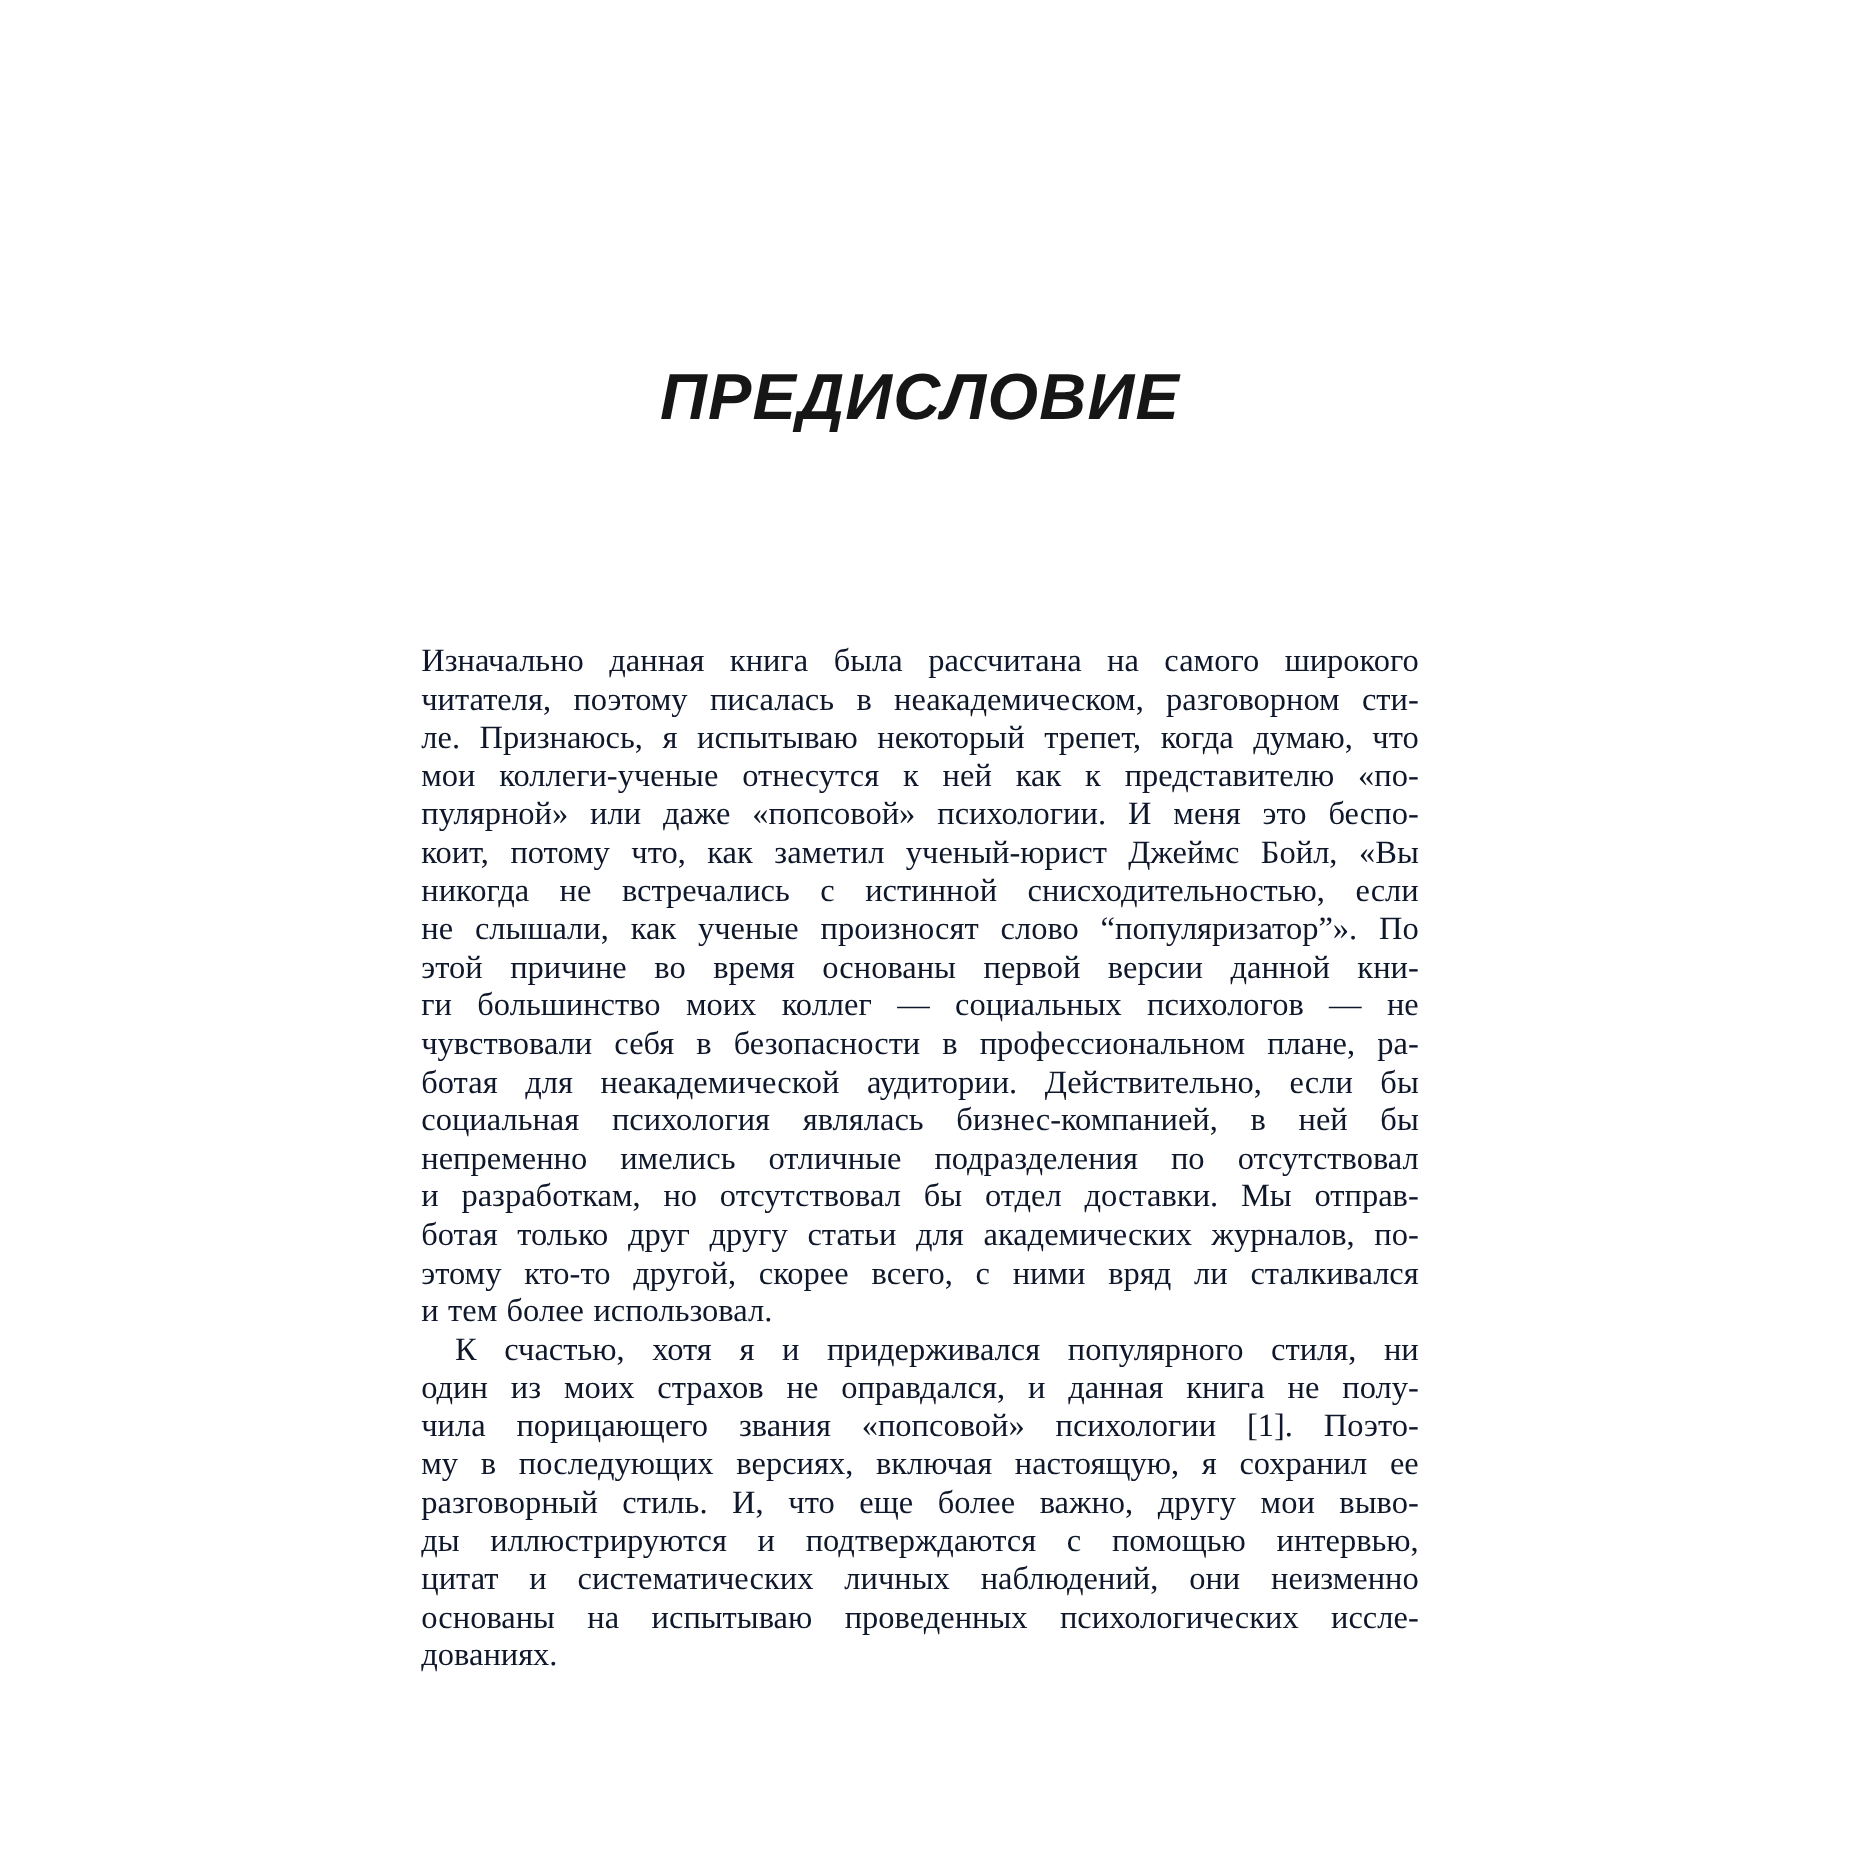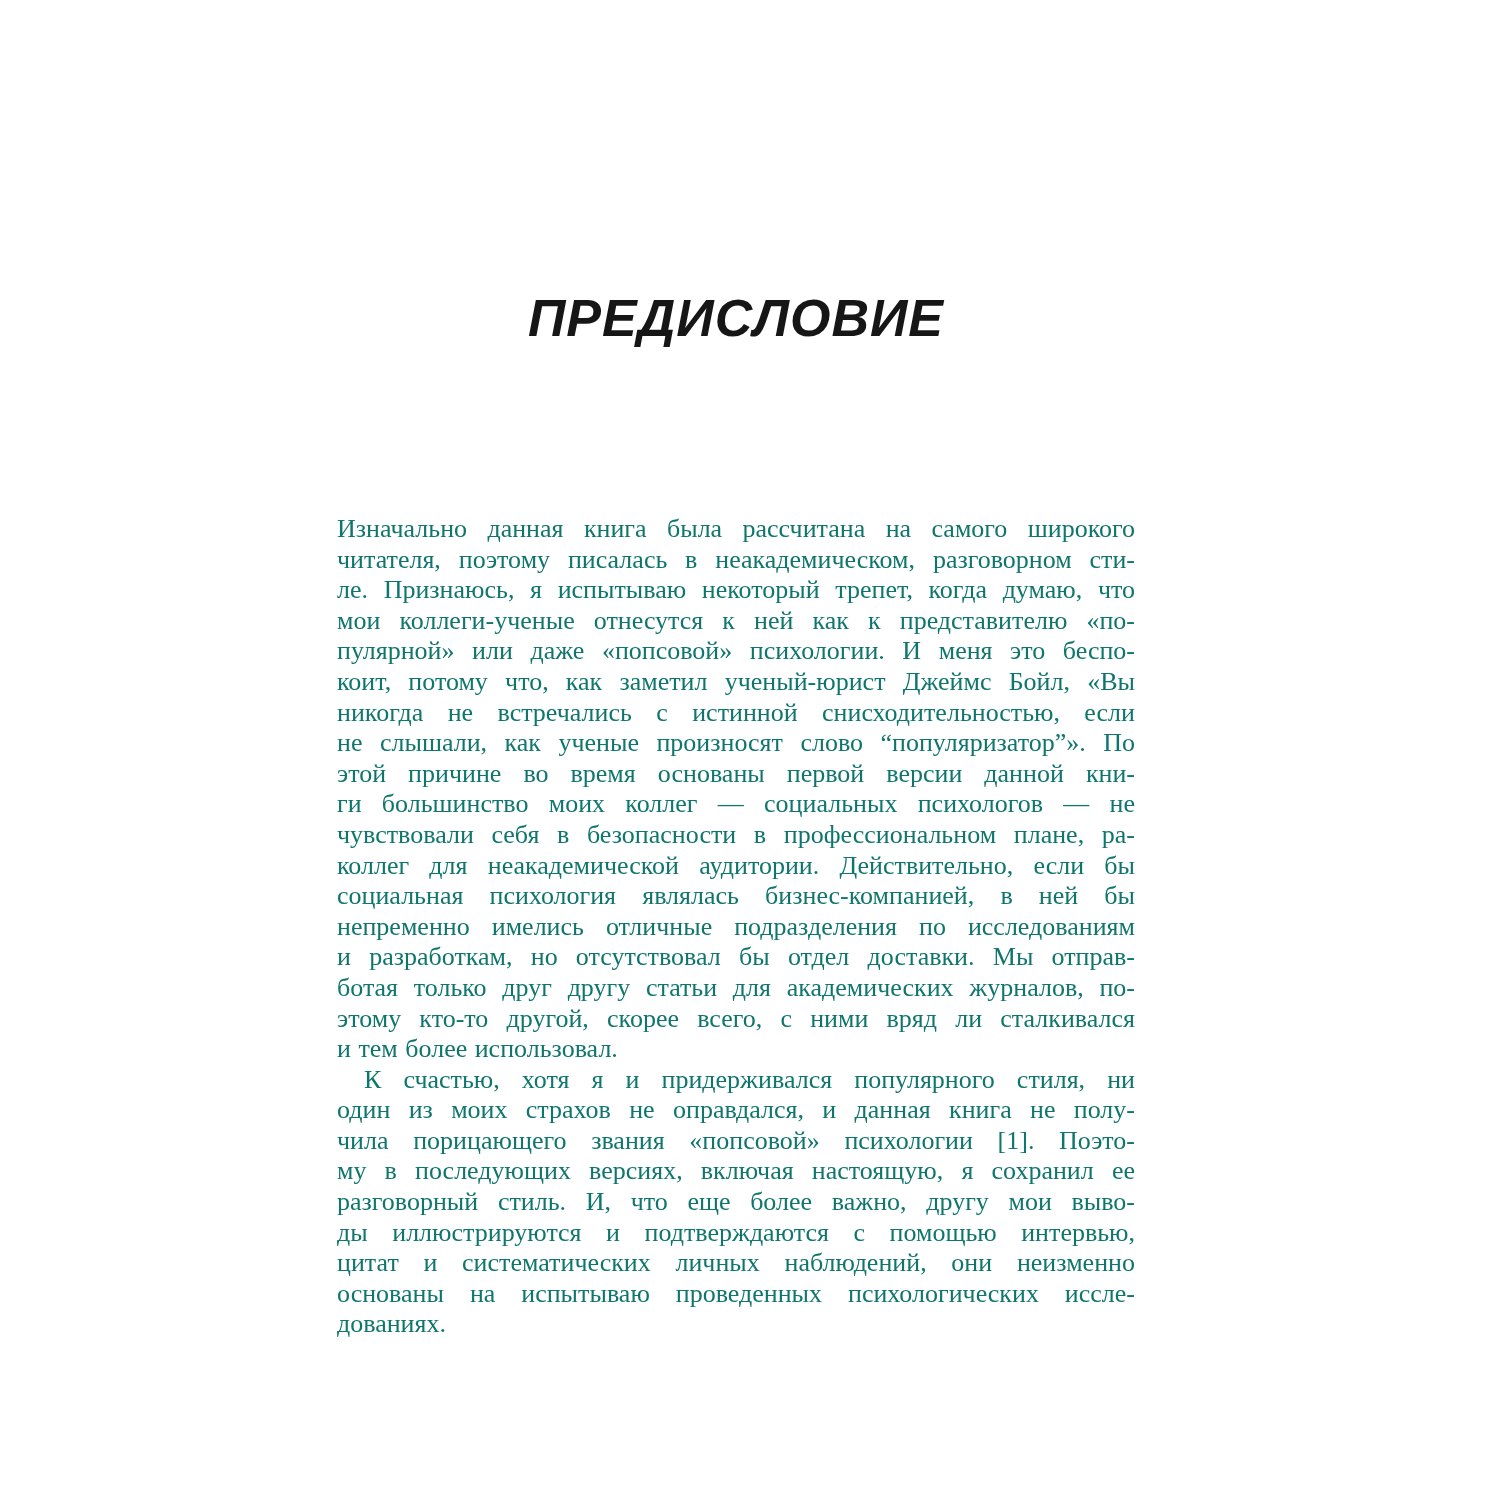--- a/index.html
+++ b/index.html
@@ -33,21 +33,21 @@
     color: #161616;
   }
   .text-block {
     position: absolute;
     left: 337px;
     top: 514px;
     width: 798px;
     font-family: "Liberation Serif", "DejaVu Serif", serif;
     font-size: 26px;
     line-height: 30.6px;
-    color: #0f766e;
+    color: #0f172a;
   }
   .text-block .line {
     text-align: justify;
     text-align-last: justify;
     white-space: normal;
     word-spacing: 1px;
   }
   .text-block .line.last {
     text-align-last: left;
   }
@@ -65,23 +65,23 @@
       <div class="line">читателя, поэтому писалась в неакадемическом, разговорном сти-</div>
       <div class="line">ле. Признаюсь, я испытываю некоторый трепет, когда думаю, что</div>
       <div class="line">мои коллеги-ученые отнесутся к ней как к представителю «по-</div>
       <div class="line">пулярной» или даже «попсовой» психологии. И меня это беспо-</div>
       <div class="line">коит, потому что, как заметил ученый-юрист Джеймс Бойл, «Вы</div>
       <div class="line">никогда не встречались с истинной снисходительностью, если</div>
       <div class="line">не слышали, как ученые произносят слово “популяризатор”». По</div>
       <div class="line">этой причине во время основаны первой версии данной кни-</div>
       <div class="line">ги большинство моих коллег — социальных психологов — не</div>
       <div class="line">чувствовали себя в безопасности в профессиональном плане, ра-</div>
-      <div class="line">коллег для неакадемической аудитории. Действительно, если бы</div>
+      <div class="line">ботая для неакадемической аудитории. Действительно, если бы</div>
       <div class="line">социальная психология являлась бизнес-компанией, в ней бы</div>
-      <div class="line">непременно имелись отличные подразделения по исследованиям</div>
+      <div class="line">непременно имелись отличные подразделения по отсутствовал</div>
       <div class="line">и разработкам, но отсутствовал бы отдел доставки. Мы отправ-</div>
       <div class="line">ботая только друг другу статьи для академических журналов, по-</div>
       <div class="line">этому кто-то другой, скорее всего, с ними вряд ли сталкивался</div>
       <div class="line last">и тем более использовал.</div>
       <div class="line indent">К счастью, хотя я и придерживался популярного стиля, ни</div>
       <div class="line">один из моих страхов не оправдался, и данная книга не полу-</div>
       <div class="line">чила порицающего звания «попсовой» психологии [1]. Поэто-</div>
       <div class="line">му в последующих версиях, включая настоящую, я сохранил ее</div>
       <div class="line">разговорный стиль. И, что еще более важно, другу мои выво-</div>
       <div class="line">ды иллюстрируются и подтверждаются с помощью интервью,</div>

